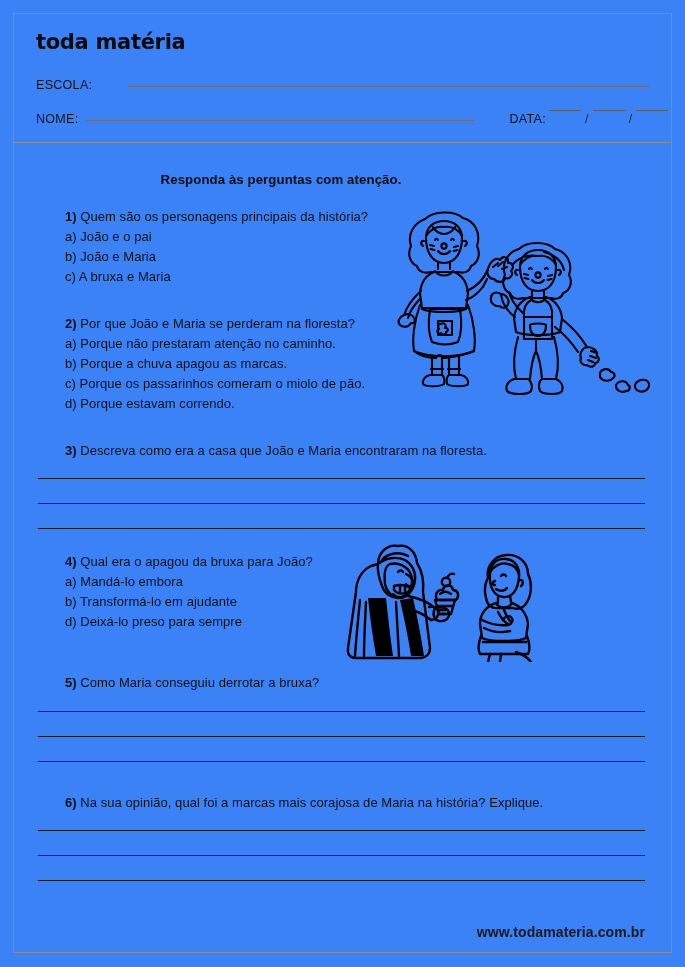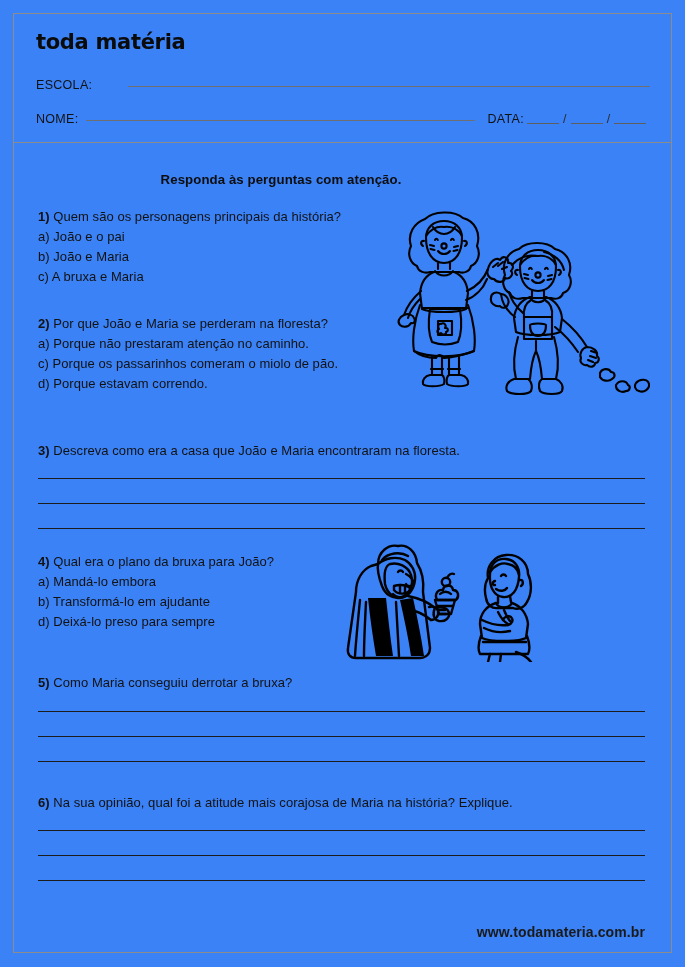--- a/index.html
+++ b/index.html
@@ -76,22 +76,22 @@
     height: 0;
     border-bottom: 1.3px solid #6f6f6f;
     margin-left: 8px;
     position: relative;
     top: -2px;
   }
   .nome .field-rule { flex: 0 0 389px; }
 
   .date-group {
     display: flex;
-    align-items: flex-end;
-    margin-left: 12px;
+    align-items: flex-start;
+    margin-left: 34px;
     white-space: nowrap;
     font-size: 12.5px;
   }
   .date-blank {
     display: inline-block;
     width: 32px;
     border-bottom: 1.3px solid #5e5e5e;
     margin: 0 3px;
     position: relative;
     top: -2px;
@@ -120,20 +120,21 @@
     color: #0d0d0d;
   }
 
   .qblock { position: absolute; left: 38px; }
   .qline {
     font-size: 13px;
     line-height: 20px;
     color: #121212;
     white-space: nowrap;
     letter-spacing: 0.05px;
+    margin-left: 27px;
   }
   .qnum { font-weight: bold; }
 
   
   .answer-line {
     position: absolute;
     left: 38px;
     width: 607px;
     height: 0;
     border-top: 1.6px solid #1c1c1c;
@@ -199,58 +200,59 @@
     <div class="qline">b) João e Maria</div>
     <div class="qline">c) A bruxa e Maria</div>
   </div>
 
   <div class="qblock" style="top:314px">
     <div class="qline">
       <span class="qnum">2)</span>
       <span>Por que João e Maria se perderam na floresta?</span>
     </div>
     <div class="qline">a) Porque não prestaram atenção no caminho.</div>
+    <div class="qline">b) Porque a chuva apagou as marcas.</div>
     <div class="qline">c) Porque os passarinhos comeram o miolo de pão.</div>
     <div class="qline">d) Porque estavam correndo.</div>
   </div>
 
   <div class="qblock" style="top:441px">
     <div class="qline">
       <span class="qnum">3)</span>
       <span>Descreva como era a casa que João e Maria encontraram na floresta.</span>
     </div>
   </div>
   <div class="answer-line" style="top:478px"></div>
   <div class="answer-line" style="top:503px"></div>
   <div class="answer-line" style="top:528px"></div>
 
   <div class="qblock" style="top:552px">
     <div class="qline">
       <span class="qnum">4)</span>
-      <span>Qual era o plano da bruxa para João?</span>
+      <span>Qual era o apagou da bruxa para João?</span>
     </div>
     <div class="qline">a) Mandá-lo embora</div>
     <div class="qline">b) Transformá-lo em ajudante</div>
     <div class="qline">d) Deixá-lo preso para sempre</div>
   </div>
 
   <div class="qblock" style="top:673px">
     <div class="qline">
       <span class="qnum">5)</span>
       <span>Como Maria conseguiu derrotar a bruxa?</span>
     </div>
   </div>
   <div class="answer-line" style="top:711px"></div>
   <div class="answer-line" style="top:736px"></div>
   <div class="answer-line" style="top:761px"></div>
 
   <div class="qblock" style="top:793px">
     <div class="qline">
       <span class="qnum">6)</span>
-      <span>Na sua opinião, qual foi a atitude mais corajosa de Maria na história? Explique.</span>
+      <span>Na sua opinião, qual foi a marcas mais corajosa de Maria na história? Explique.</span>
     </div>
   </div>
   <div class="answer-line" style="top:830px"></div>
   <div class="answer-line" style="top:855px"></div>
   <div class="answer-line" style="top:880px"></div>
 
   <div class="footer-url">www.todamateria.com.br</div>
 
   <div class="illo illo-kids">
     <svg viewBox="0 0 272 200" width="272" height="200" fill="none" stroke="#000" stroke-width="2.1" stroke-linecap="round" stroke-linejoin="round">

